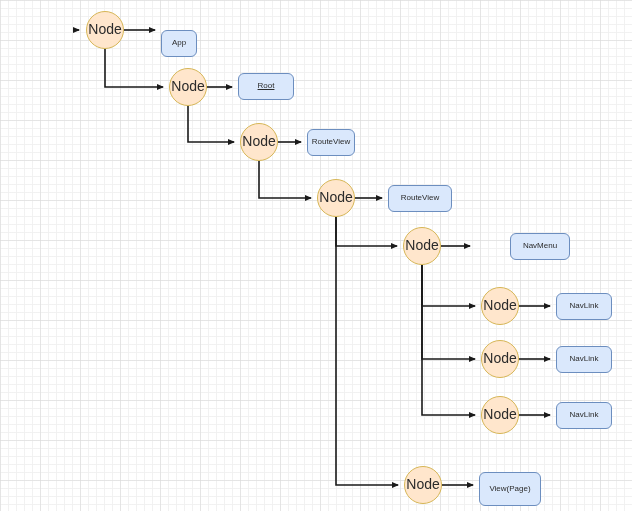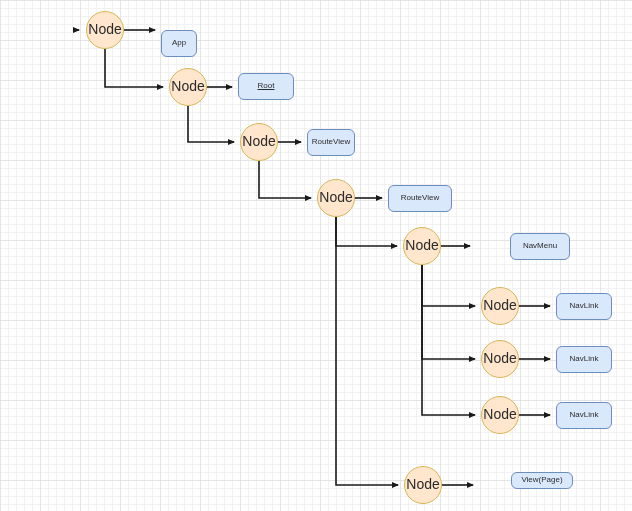--- a/index.html
+++ b/index.html
@@ -146,17 +146,17 @@
   </div>
   <div class="shape comp-box" style="left:556px; top:293px; width:56px; height:27px;">
     <span>NavLink</span>
   </div>
   <div class="shape comp-box" style="left:556px; top:346px; width:56px; height:27px;">
     <span>NavLink</span>
   </div>
   <div class="shape comp-box" style="left:556px; top:402px; width:56px; height:27px;">
     <span>NavLink</span>
   </div>
-  <div class="shape comp-box" style="left:479px; top:472px; width:62px; height:17px;margin-left:32px;">
+  <div class="shape comp-box" style="left:479px; top:472px; width:62px; height:34px;">
     <span>View(Page)</span>
   </div>
 
 </div>
 
 </body></html>

